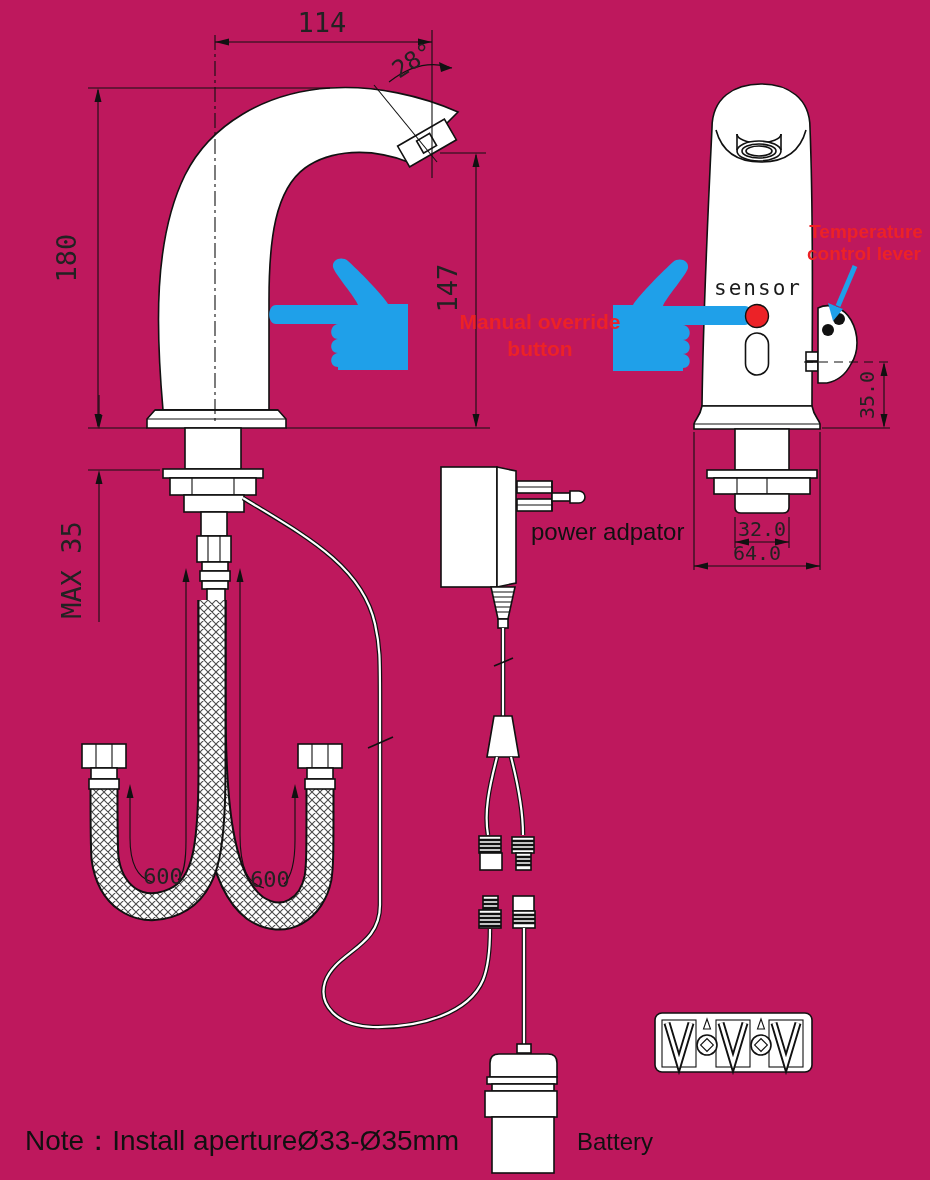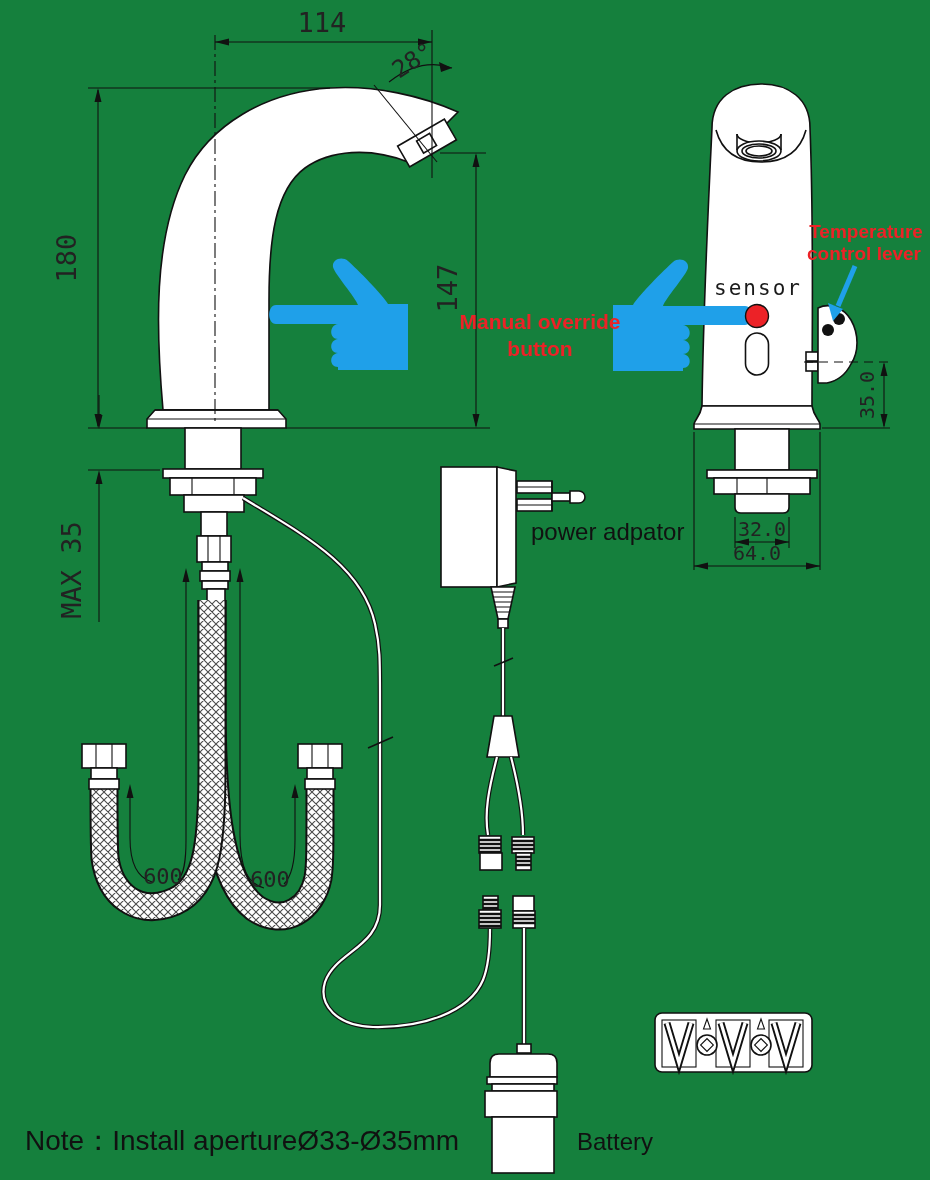--- a/index.html
+++ b/index.html
@@ -1,21 +1,21 @@
 <!DOCTYPE html>
 <html style="--accent-blue: #1FA0E9; --annotation-red: #EC2227; --line: #111111;"><head>
 <meta charset="utf-8">
 <style>
   :root{
     --accent-blue:#1FA0E9;
     --annotation-red:#EC2227;
     --line:#111111;
   }
   html,body{margin:0;padding:0;background:#ffffff;}
-  .stage{position:relative;width:930px;height:1180px;background:#15803d;overflow:hidden;}
+  .stage{position:relative;width:930px;height:1180px;background:#be185d;overflow:hidden;}
   svg{position:absolute;top:0;left:0;}
   
   .ln{stroke:var(--line);stroke-width:1.6;fill:none;}
   .lnw{stroke:var(--line);stroke-width:1.6;fill:#ffffff;}
   .thin{stroke:var(--line);stroke-width:1.1;fill:none;}
   .dash{stroke:var(--line);stroke-width:1.2;fill:none;stroke-dasharray:9 6;}
   .cline{stroke:var(--line);stroke-width:1.1;fill:none;stroke-dasharray:15 4 3 4;}
   .ah{fill:var(--line);stroke:none;}
   .rib{stroke:var(--line);stroke-width:2.6;fill:none;}
   .cable-o{stroke:var(--line);stroke-width:4.6;fill:none;}

